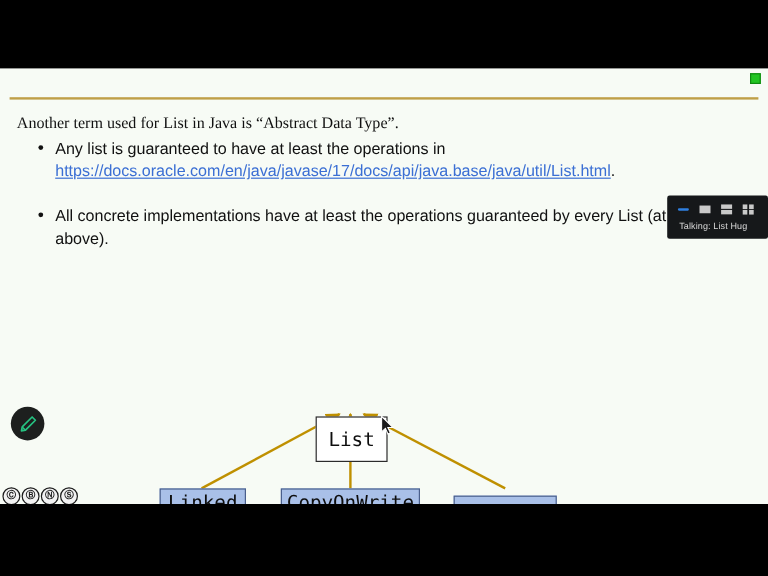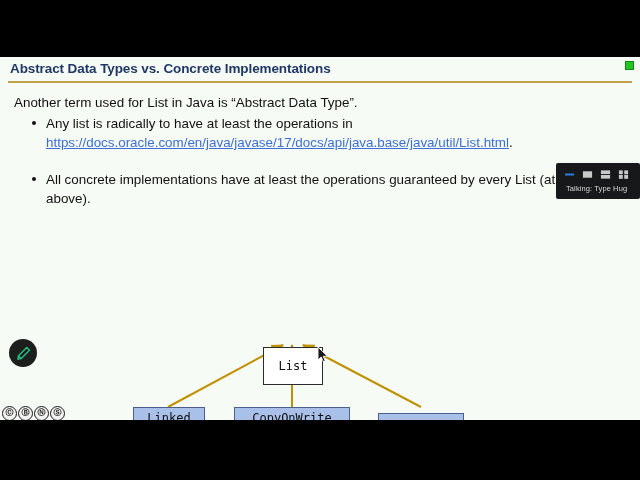--- a/index.html
+++ b/index.html
@@ -70,20 +70,21 @@
     left: 14px;
     top: 36px;
     width: 600px;
     color: #111111;
     font-size: 13.4px;
     line-height: 19px;
   }
   .para {
     margin: 0 0 0 0;
     white-space: normal;
+    font-family: Liberation Serif, serif;
   }
   .gap { height: 15px; }
   ul.bullets {
     list-style: none;
     margin: 2px 0 0 0;
     padding: 0;
   }
   ul.bullets li {
     position: relative;
     padding-left: 32px;
@@ -108,21 +109,21 @@
     position: absolute;
     left: 0;
     top: 228px;
     width: 640px;
     height: 135px;
   }
   .node {
     position: absolute;
     box-sizing: border-box;
     font-family: "DejaVu Sans Mono", "Liberation Mono", monospace;
-    font-size: 12px;
+    font-size: 16px;
     line-height: 15px;
     text-align: right;
     color: #0d0d0d;
     display: flex;
     align-items: center;
     justify-content: center;
     white-space: pre-line;
   }
   .node.root {
     background: #ffffff;
@@ -208,29 +209,28 @@
 </style>
 </head>
 <body>
 
 <div id="player">
 
   <div id="slide">
 
     <div id="rec-dot"></div>
 
-    <div id="slide-title">Abstract Data Types vs. Concrete Implementations</div>
     <div id="title-rule"></div>
 
     <div id="body-copy">
 
       <p class="para">Another term used for List in Java is “Abstract Data Type”.</p>
 
       <ul class="bullets">
-        <li><span>Any list is radically to have at least the operations in </span><a class="ext-link" href="#">https://docs.oracle.com/en/java/javase/17/docs/api/java.base/java/util/List.html</a><span>.</span></li>
+        <li><span>Any list is guaranteed to have at least the operations in </span><a class="ext-link" href="#">https://docs.oracle.com/en/java/javase/17/docs/api/java.base/java/util/List.html</a><span>.</span></li>
       </ul>
 
       <div class="gap"></div>
 
 
       <ul class="bullets">
         <li>All concrete implementations have at least the operations guaranteed by every List (at the docs above).</li>
       </ul>
 
     </div>
@@ -297,16 +297,16 @@
       </svg>
 
       <svg class="ovl-ico" width="11" height="11" viewBox="0 0 12 12">
         <rect x="1" y="1.5" width="4.2" height="4.2" fill="#c9c9c9"></rect>
         <rect x="6.8" y="1.5" width="4.2" height="4.2" fill="#c9c9c9"></rect>
         <rect x="1" y="6.5" width="4.2" height="4.2" fill="#c9c9c9"></rect>
         <rect x="6.8" y="6.5" width="4.2" height="4.2" fill="#c9c9c9"></rect>
       </svg>
 
     </div>
-    <div id="talking-label">Talking: Type Hug</div>
+    <div id="talking-label">Talking: List Hug</div>
   </div>
 
 </div>
 
 </body></html>

